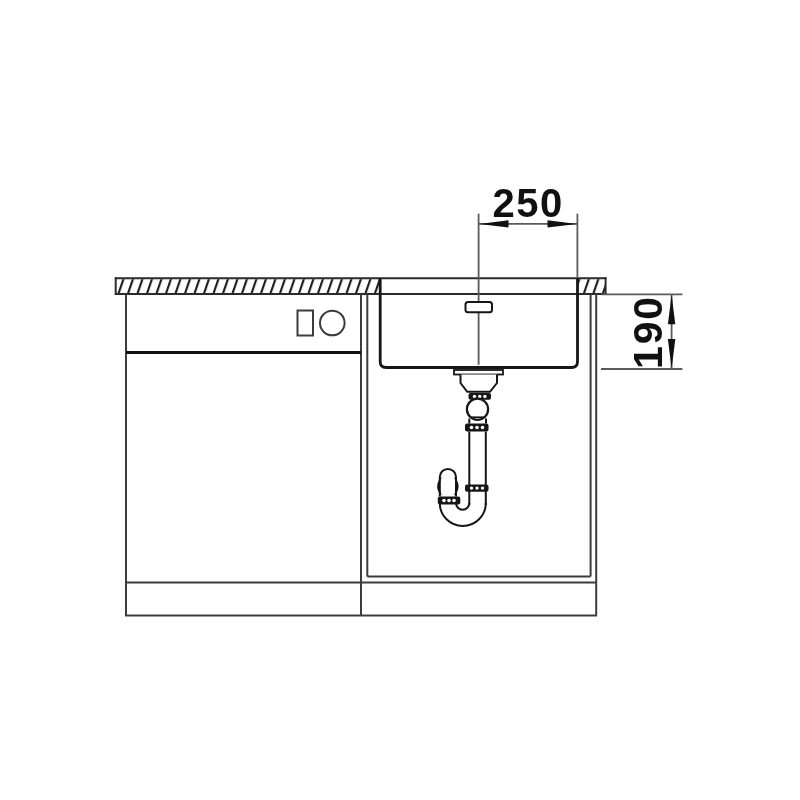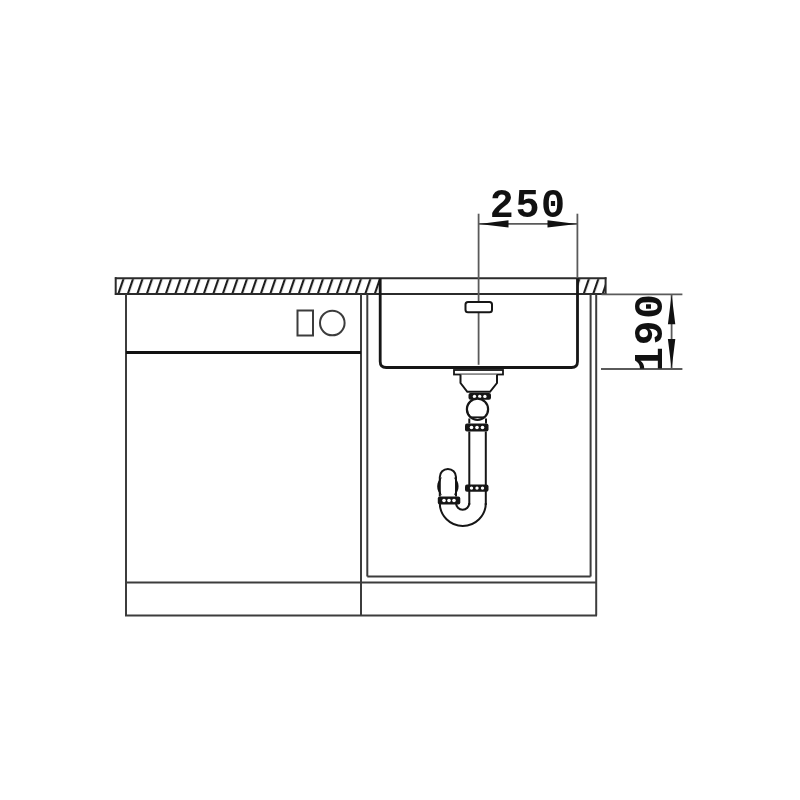--- a/index.html
+++ b/index.html
@@ -1,16 +1,16 @@
 <!DOCTYPE html>
 <html><head>
 <meta charset="utf-8">
 <style>
   html,body{margin:0;padding:0;background:#ffffff;}
-  .wrap{width:800px;height:800px;position:relative;font-family:Liberation Mono, monospace;}
+  .wrap{width:800px;height:800px;position:relative;font-family:Liberation Sans, sans-serif;}
   svg{display:block;}
 </style>
 </head>
 <body>
 <div class="wrap">
 <svg width="800" height="800" viewBox="0 0 800 800" xmlns="http://www.w3.org/2000/svg">
 <defs>
   <pattern id="hatch" width="10" height="8.98" patternUnits="userSpaceOnUse" patternTransform="rotate(-71)">
     <line x1="0" y1="1" x2="10" y2="1" stroke="#1d1d1d" stroke-width="2.3"></line>
   </pattern>

